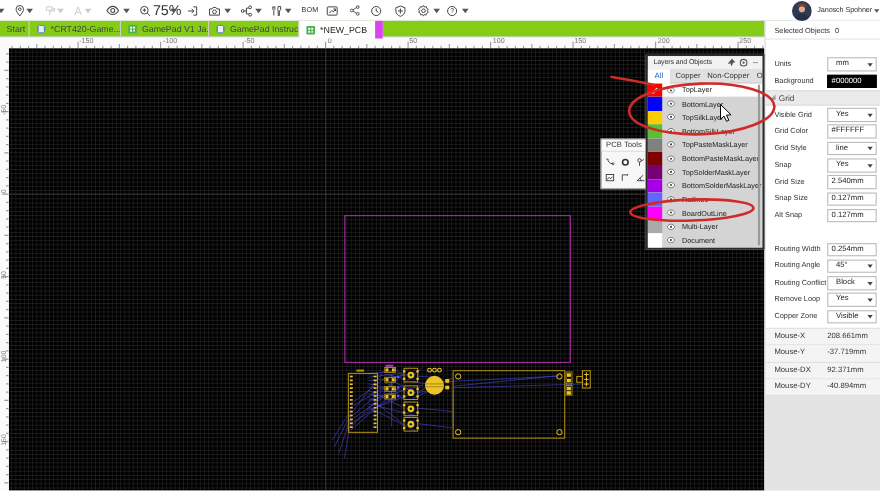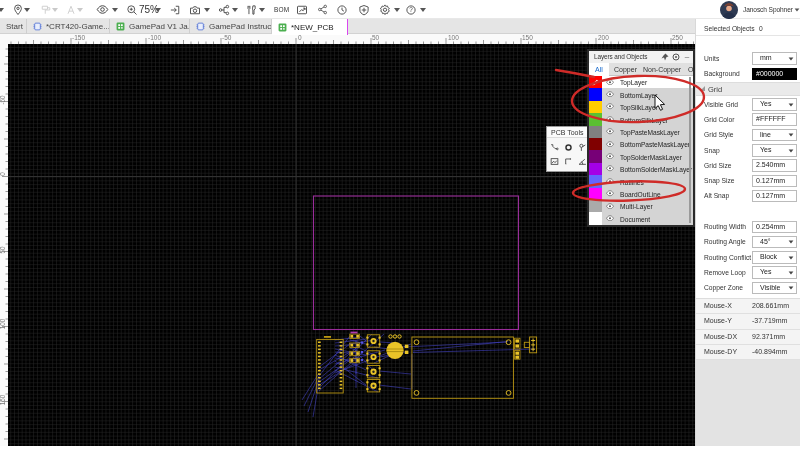--- a/index.html
+++ b/index.html
@@ -3,25 +3,25 @@
 *{margin:0;padding:0;box-sizing:border-box}
 html,body{width:800px;height:449px;overflow:hidden;font-family:"Liberation Sans",sans-serif;background:#fff}
 #app{position:relative;width:800px;height:449px}
 
 #toolbar{position:absolute;left:0;top:0;width:800px;height:19px;background:#fff;border-bottom:1px solid #e8e8e8}
 #toolbar .it{position:absolute;top:0;height:19px;display:flex;align-items:center;white-space:nowrap}
 .ic{display:block}
 .caret{width:0;height:0;border-left:3px solid transparent;border-right:3px solid transparent;border-top:4px solid #555;display:inline-block}
 .caretl{border-top-color:#c9c9c9}
 
-#tabbar{position:absolute;left:0;top:19px;width:720px;height:15px;background:#e5e5e5;border-bottom:1px solid #d2d2d2}
+#tabbar{position:absolute;left:0;top:19px;width:720px;height:15px;background:#84cc16;border-bottom:1px solid #d2d2d2}
 .tab{position:absolute;top:0;height:15px;display:flex;align-items:center;font-size:8px;white-space:nowrap;color:#444;border-right:1px solid #cfcfcf;padding:0 6px;white-space:nowrap}
 .tab .ticn{margin-right:4px;flex-shrink:0}
 .tab{overflow:hidden}
-.tab.active{background:#fff;border-right:1px solid #d946ef;color:#222;height:16px;z-index:2}
+.tab.active{background:#fff;border-right:7px solid #d946ef;color:#222;height:16px;z-index:2}
 
 #corner{position:absolute;left:0;top:34px;width:8px;height:10px;background:#fafafa}
 #hruler{position:absolute;left:8px;top:34px;width:687px;height:10px;background:#fafafa;overflow:hidden}
 #vruler{position:absolute;left:0;top:44px;width:8px;height:402px;background:#fafafa;overflow:hidden}
 .hlab{position:absolute;top:0px;font-size:6.5px;color:#777;line-height:7px}
 
 #canvas{position:absolute;left:8px;top:44px;width:687px;height:402px;background:#000;overflow:hidden}
 #bottomstrip{position:absolute;left:0;top:446px;width:800px;height:3px;background:#fff}
 
 #pcbtools{position:absolute;left:546px;top:126px;width:42px;height:46px;background:#f7f7f7;border:1px solid #999;z-index:5}
@@ -87,21 +87,21 @@
       <div class="it" style="left:112px">
         <span class="caret"></span>
       </div>
       <div class="it" style="left:126px">
         <svg class="ic" width="12" height="12" viewBox="0 0 16 16">
           <circle cx="7" cy="7" r="4.6" fill="none" stroke="#444" stroke-width="1.2"></circle>
           <path d="M10.5 10.5 L14 14 M5 7 h4 M7 5 v4" fill="none" stroke="#444" stroke-width="1.2"></path>
         </svg>
       </div>
       <div class="it" style="left:139px">
-        <span style="font-size:10px;color:#333">75%</span>
+        <span style="font-size:13px;color:#333">75%</span>
       </div>
       <div class="it" style="left:155px">
         <span class="caret"></span>
       </div>
       <div class="it" style="left:169px">
         <svg class="ic" width="12" height="12" viewBox="0 0 16 16">
           <path d="M9 3 h4 v10 h-4 M2.5 8 h7 M7 5.5 L9.8 8 L7 10.5" fill="none" stroke="#444" stroke-width="1.2"></path>
         </svg>
       </div>
       <div class="it" style="left:189px">

